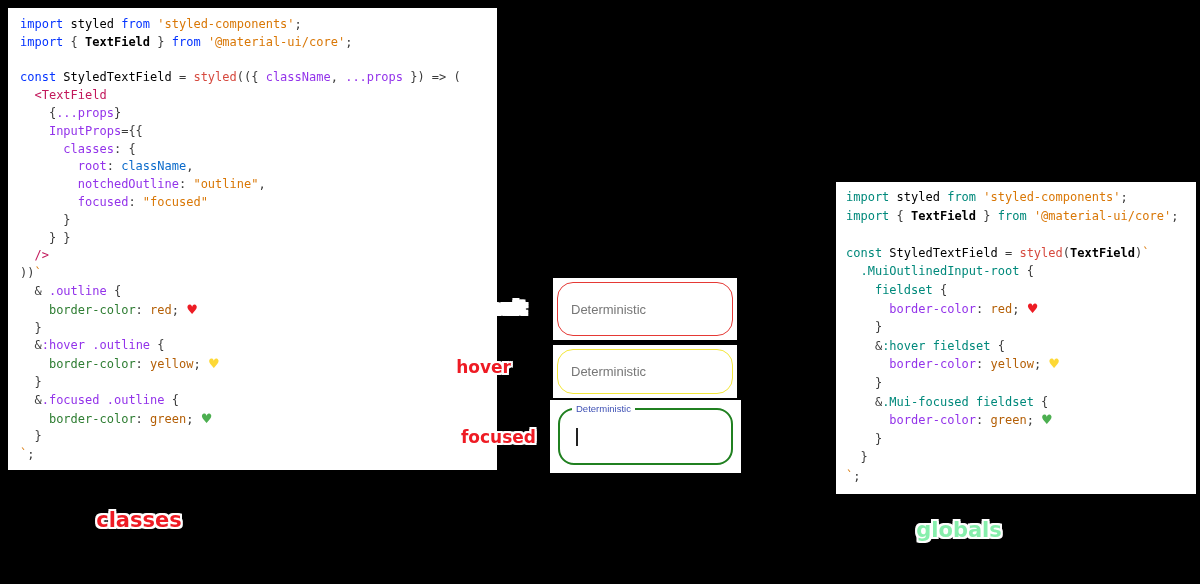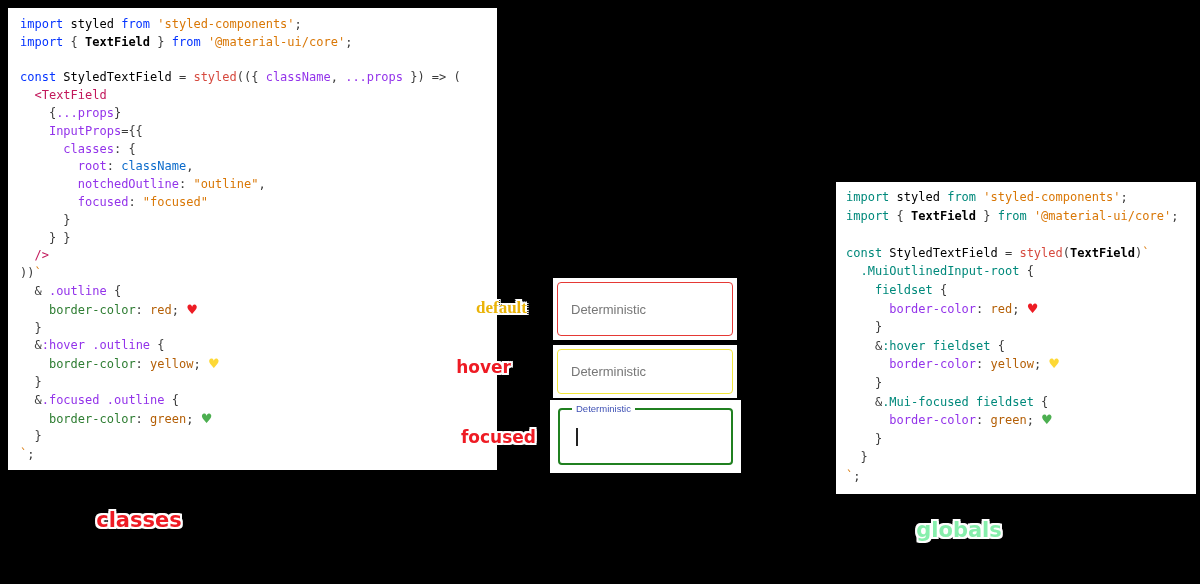--- a/index.html
+++ b/index.html
@@ -31,21 +31,21 @@
   #label-focused { top:427px; right:664px; }
   .caption { font-size:21px; text-align:center; width:170px; }
   #caption-classes { left:54px;  top:508px; }
   #caption-globals { left:874px; top:518px; }
 
   .tf-card { position:absolute; background:#fff; }
   #tf-default { left:553px; top:278px; width:184px; height:62px; }
   #tf-hover   { left:553px; top:345px; width:184px; height:53px; }
   #tf-focused { left:550px; top:400px; width:191px; height:73px; }
   .mui-field {
-    position:absolute; border:1.5px solid #999; border-radius:4px;
+    position:absolute; border:1.5px solid #999; border-radius:16px;
     display:flex; align-items:center;
   }
   #tf-default .mui-field { left:4px; right:4px; top:4px; bottom:4px; }
   #tf-hover   .mui-field { left:4px; right:4px; top:4px; bottom:4px; }
   #tf-focused .mui-field { left:8px; right:8px; top:8px; bottom:8px; border-width:2px; }
   .tf-value { font-size:13px; color:#777; padding-left:13px; }
   .notched-label {
     position:absolute; top:-7px; left:12px; background:#fff; padding:0 4px;
     font-size:9.5px; line-height:12px; color:#3f51b5;
   }
@@ -53,21 +53,21 @@
            width:1.5px; height:18px; background:#222; }
 </style>
 </head>
 <body>
 
 <div>
 
   <section class="code-panel" id="panel-classes"><div class="code-line"><span style="color: rgb(4, 51, 255);">import </span><span style="color: rgb(0, 0, 0);">styled </span><span style="color: rgb(4, 51, 255);">from </span><span style="color: rgb(217, 119, 6);">'styled-components'</span><span style="color: rgb(58, 58, 58);">;</span></div><div class="code-line"><span style="color: rgb(4, 51, 255);">import </span><span style="color: rgb(58, 58, 58);">{ </span><span style="color: rgb(0, 0, 0); font-weight: bold;">TextField</span><span style="color: rgb(58, 58, 58);"> } </span><span style="color: rgb(4, 51, 255);">from </span><span style="color: rgb(217, 119, 6);">'@material-ui/core'</span><span style="color: rgb(58, 58, 58);">;</span></div><div class="code-line">&nbsp;</div><div class="code-line"><span style="color: rgb(4, 51, 255);">const </span><span style="color: rgb(0, 0, 0);">StyledTextField </span><span style="color: rgb(58, 58, 58);">= </span><span style="color: rgb(214, 73, 62);">styled</span><span style="color: rgb(58, 58, 58);">(({ </span><span style="color: rgb(147, 51, 234);">className</span><span style="color: rgb(58, 58, 58);">, </span><span style="color: rgb(147, 51, 234);">...props</span><span style="color: rgb(58, 58, 58);"> }) =&gt; (</span></div><div class="code-line"><span style="color: rgb(0, 0, 0);">  </span><span style="color: rgb(194, 24, 91);">&lt;TextField</span></div><div class="code-line"><span style="color: rgb(58, 58, 58);">    {</span><span style="color: rgb(147, 51, 234);">...props</span><span style="color: rgb(58, 58, 58);">}</span></div><div class="code-line"><span style="color: rgb(0, 0, 0);">    </span><span style="color: rgb(147, 51, 234);">InputProps</span><span style="color: rgb(58, 58, 58);">={{</span></div><div class="code-line"><span style="color: rgb(0, 0, 0);">      </span><span style="color: rgb(147, 51, 234);">classes</span><span style="color: rgb(58, 58, 58);">: {</span></div><div class="code-line"><span style="color: rgb(0, 0, 0);">        </span><span style="color: rgb(147, 51, 234);">root</span><span style="color: rgb(58, 58, 58);">: </span><span style="color: rgb(11, 107, 203);">className</span><span style="color: rgb(58, 58, 58);">,</span></div><div class="code-line"><span style="color: rgb(0, 0, 0);">        </span><span style="color: rgb(147, 51, 234);">notchedOutline</span><span style="color: rgb(58, 58, 58);">: </span><span style="color: rgb(217, 119, 6);">"outline"</span><span style="color: rgb(58, 58, 58);">,</span></div><div class="code-line"><span style="color: rgb(0, 0, 0);">        </span><span style="color: rgb(147, 51, 234);">focused</span><span style="color: rgb(58, 58, 58);">: </span><span style="color: rgb(217, 119, 6);">"focused"</span></div><div class="code-line"><span style="color: rgb(58, 58, 58);">      }</span></div><div class="code-line"><span style="color: rgb(58, 58, 58);">    } }</span></div><div class="code-line"><span style="color: rgb(0, 0, 0);">  </span><span style="color: rgb(194, 24, 91);">/&gt;</span></div><div class="code-line"><span style="color: rgb(58, 58, 58);">))</span><span style="color: rgb(217, 119, 6);">`</span></div><div class="code-line"><span style="color: rgb(58, 58, 58);">  &amp; </span><span style="color: rgb(147, 51, 234);">.outline</span><span style="color: rgb(58, 58, 58);"> {</span></div><div class="code-line"><span style="color: rgb(0, 0, 0);">    </span><span style="color: rgb(46, 125, 50);">border-color</span><span style="color: rgb(58, 58, 58);">: </span><span style="color: rgb(180, 95, 6);">red</span><span style="color: rgb(58, 58, 58);">; </span><span class="heart" style="color: rgb(237, 28, 36);">♥</span></div><div class="code-line"><span style="color: rgb(58, 58, 58);">  }</span></div><div class="code-line"><span style="color: rgb(58, 58, 58);">  &amp;</span><span style="color: rgb(147, 51, 234);">:hover</span><span style="color: rgb(0, 0, 0);"> </span><span style="color: rgb(147, 51, 234);">.outline</span><span style="color: rgb(58, 58, 58);"> {</span></div><div class="code-line"><span style="color: rgb(0, 0, 0);">    </span><span style="color: rgb(46, 125, 50);">border-color</span><span style="color: rgb(58, 58, 58);">: </span><span style="color: rgb(180, 95, 6);">yellow</span><span style="color: rgb(58, 58, 58);">; </span><span class="heart" style="color: rgb(253, 216, 53);">♥</span></div><div class="code-line"><span style="color: rgb(58, 58, 58);">  }</span></div><div class="code-line"><span style="color: rgb(58, 58, 58);">  &amp;</span><span style="color: rgb(147, 51, 234);">.focused</span><span style="color: rgb(0, 0, 0);"> </span><span style="color: rgb(147, 51, 234);">.outline</span><span style="color: rgb(58, 58, 58);"> {</span></div><div class="code-line"><span style="color: rgb(0, 0, 0);">    </span><span style="color: rgb(46, 125, 50);">border-color</span><span style="color: rgb(58, 58, 58);">: </span><span style="color: rgb(180, 95, 6);">green</span><span style="color: rgb(58, 58, 58);">; </span><span class="heart" style="color: rgb(76, 175, 80);">♥</span></div><div class="code-line"><span style="color: rgb(58, 58, 58);">  }</span></div><div class="code-line"><span style="color: rgb(217, 119, 6);">`</span><span style="color: rgb(58, 58, 58);">;</span></div></section>
   <section class="code-panel" id="panel-globals"><div class="code-line"><span style="color: rgb(0, 137, 123);">import </span><span style="color: rgb(0, 0, 0);">styled </span><span style="color: rgb(0, 137, 123);">from </span><span style="color: rgb(217, 119, 6);">'styled-components'</span><span style="color: rgb(58, 58, 58);">;</span></div><div class="code-line"><span style="color: rgb(0, 137, 123);">import </span><span style="color: rgb(58, 58, 58);">{ </span><span style="color: rgb(0, 0, 0); font-weight: bold;">TextField</span><span style="color: rgb(58, 58, 58);"> } </span><span style="color: rgb(0, 137, 123);">from </span><span style="color: rgb(217, 119, 6);">'@material-ui/core'</span><span style="color: rgb(58, 58, 58);">;</span></div><div class="code-line">&nbsp;</div><div class="code-line"><span style="color: rgb(0, 137, 123);">const </span><span style="color: rgb(0, 0, 0);">StyledTextField </span><span style="color: rgb(58, 58, 58);">= </span><span style="color: rgb(214, 73, 62);">styled</span><span style="color: rgb(58, 58, 58);">(</span><span style="color: rgb(0, 0, 0); font-weight: bold;">TextField</span><span style="color: rgb(58, 58, 58);">)</span><span style="color: rgb(217, 119, 6);">`</span></div><div class="code-line"><span style="color: rgb(0, 0, 0);">  </span><span style="color: rgb(0, 137, 123);">.MuiOutlinedInput-root</span><span style="color: rgb(58, 58, 58);"> {</span></div><div class="code-line"><span style="color: rgb(0, 0, 0);">    </span><span style="color: rgb(0, 137, 123);">fieldset</span><span style="color: rgb(58, 58, 58);"> {</span></div><div class="code-line"><span style="color: rgb(0, 0, 0);">      </span><span style="color: rgb(147, 51, 234);">border-color</span><span style="color: rgb(58, 58, 58);">: </span><span style="color: rgb(180, 95, 6);">red</span><span style="color: rgb(58, 58, 58);">; </span><span class="heart" style="color: rgb(237, 28, 36);">♥</span></div><div class="code-line"><span style="color: rgb(58, 58, 58);">    }</span></div><div class="code-line"><span style="color: rgb(58, 58, 58);">    &amp;</span><span style="color: rgb(0, 137, 123);">:hover</span><span style="color: rgb(0, 0, 0);"> </span><span style="color: rgb(0, 137, 123);">fieldset</span><span style="color: rgb(58, 58, 58);"> {</span></div><div class="code-line"><span style="color: rgb(0, 0, 0);">      </span><span style="color: rgb(147, 51, 234);">border-color</span><span style="color: rgb(58, 58, 58);">: </span><span style="color: rgb(180, 95, 6);">yellow</span><span style="color: rgb(58, 58, 58);">; </span><span class="heart" style="color: rgb(253, 216, 53);">♥</span></div><div class="code-line"><span style="color: rgb(58, 58, 58);">    }</span></div><div class="code-line"><span style="color: rgb(58, 58, 58);">    &amp;</span><span style="color: rgb(0, 137, 123);">.Mui-focused</span><span style="color: rgb(0, 0, 0);"> </span><span style="color: rgb(0, 137, 123);">fieldset</span><span style="color: rgb(58, 58, 58);"> {</span></div><div class="code-line"><span style="color: rgb(0, 0, 0);">      </span><span style="color: rgb(147, 51, 234);">border-color</span><span style="color: rgb(58, 58, 58);">: </span><span style="color: rgb(180, 95, 6);">green</span><span style="color: rgb(58, 58, 58);">; </span><span class="heart" style="color: rgb(76, 175, 80);">♥</span></div><div class="code-line"><span style="color: rgb(58, 58, 58);">    }</span></div><div class="code-line"><span style="color: rgb(58, 58, 58);">  }</span></div><div class="code-line"><span style="color: rgb(217, 119, 6);">`</span><span style="color: rgb(58, 58, 58);">;</span></div></section>
 
-  <div class="sticker state-label" id="label-default" style="color: #eab308; font-family: Liberation Serif, serif;">default</div>
+  <div class="sticker state-label" id="label-default" style="color: #ffffff;">default</div>
   <div class="sticker state-label" id="label-hover" style="color: rgb(238, 27, 36);">hover</div>
   <div class="sticker state-label" id="label-focused" style="color: rgb(238, 27, 36);">focused</div>
 
   <div class="tf-card" id="tf-default">
     <div class="mui-field" style="border-color: rgb(229, 57, 53);">
       <span class="tf-value" style="color: rgb(119, 119, 119);">Deterministic</span>
     </div>
   </div>
 
   <div class="tf-card" id="tf-hover">

